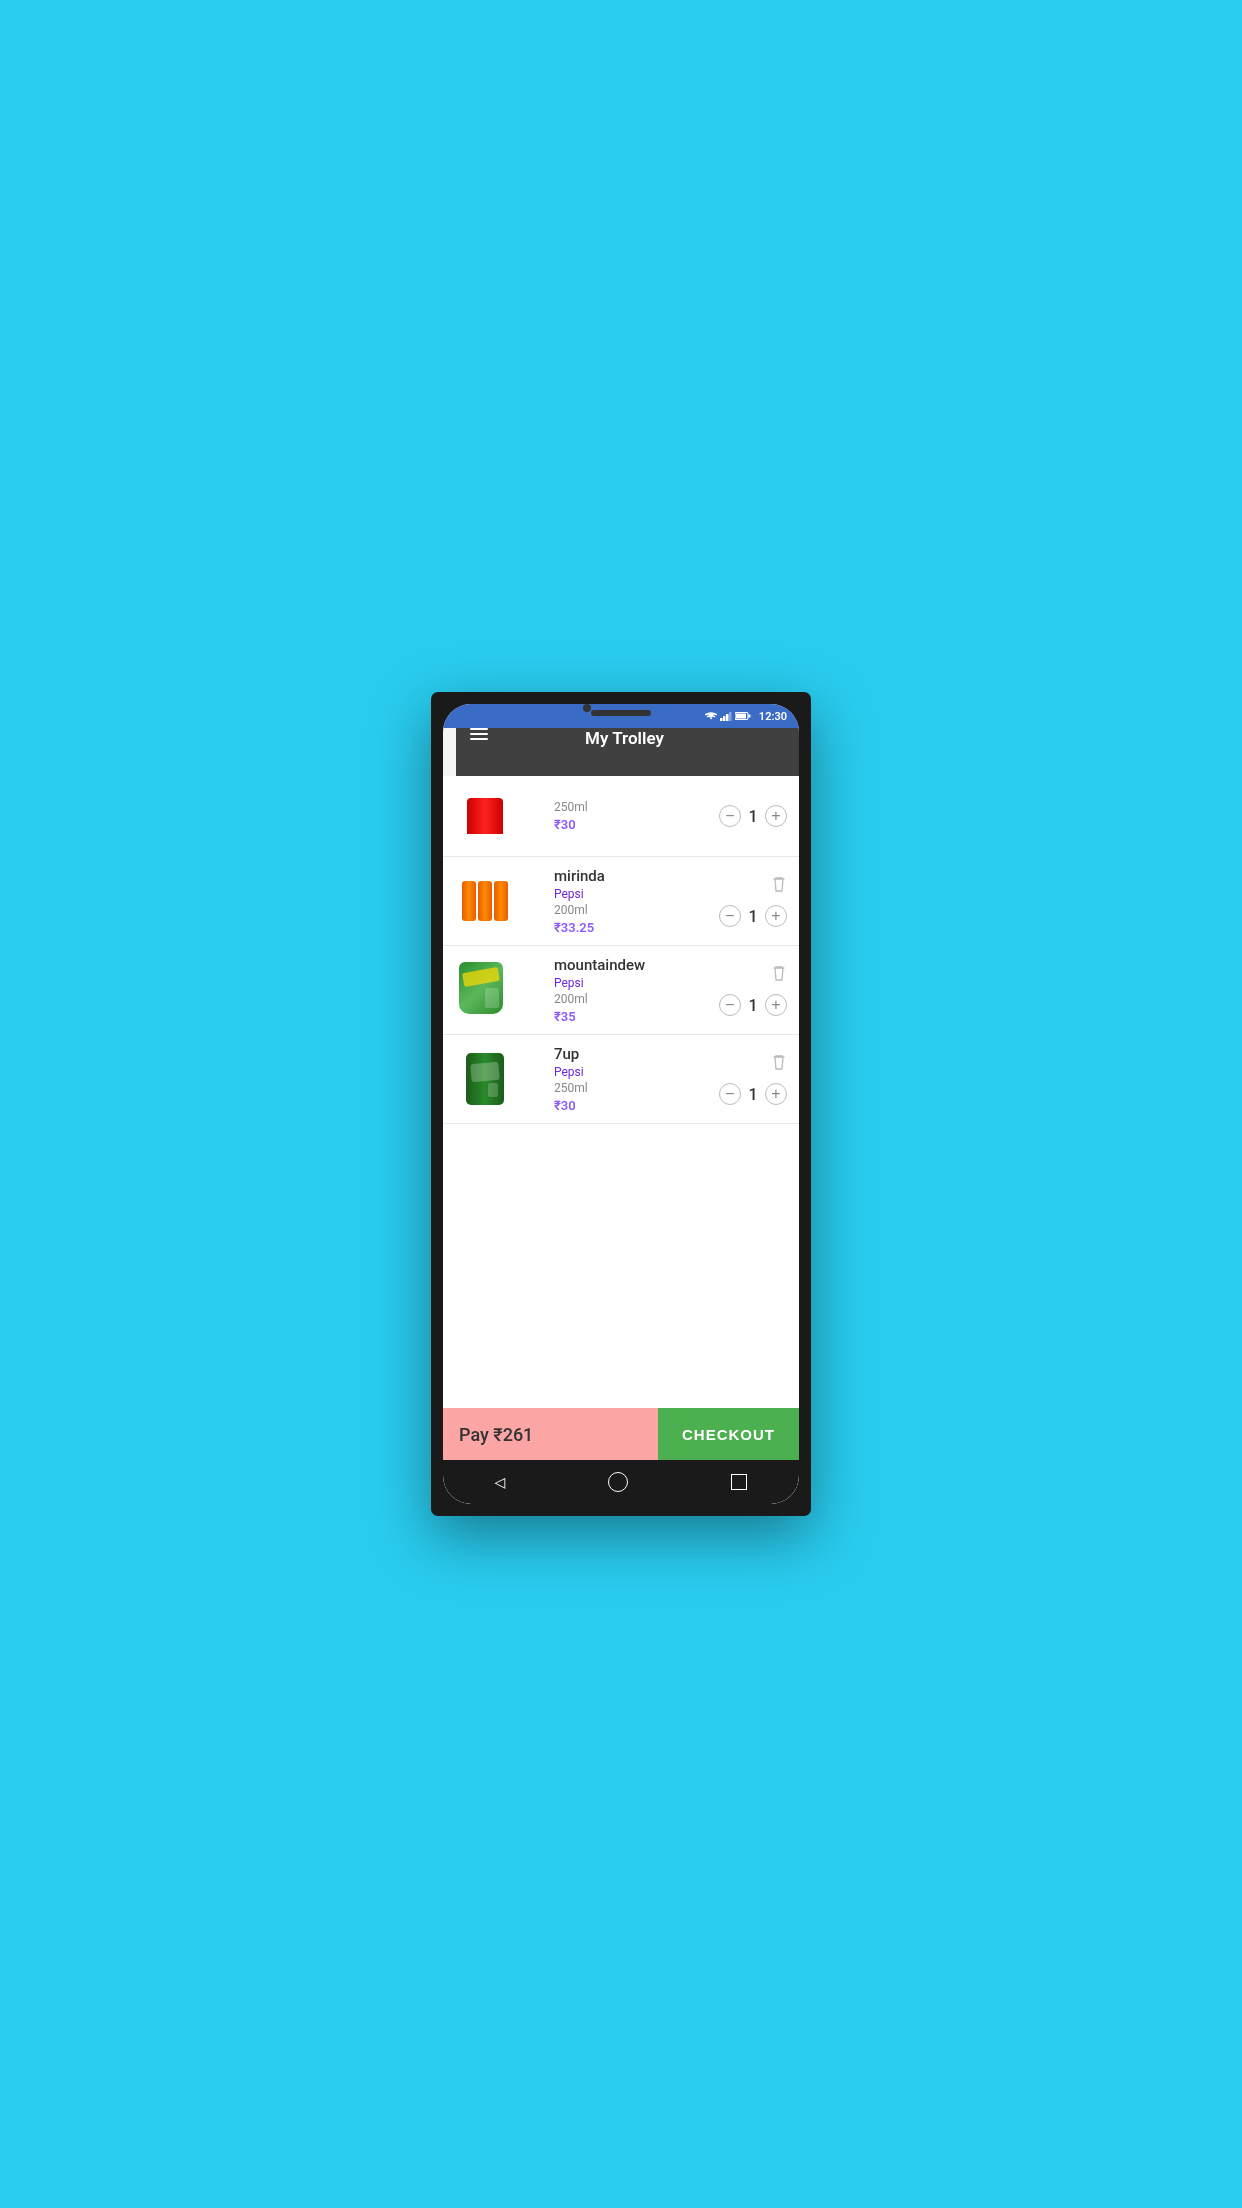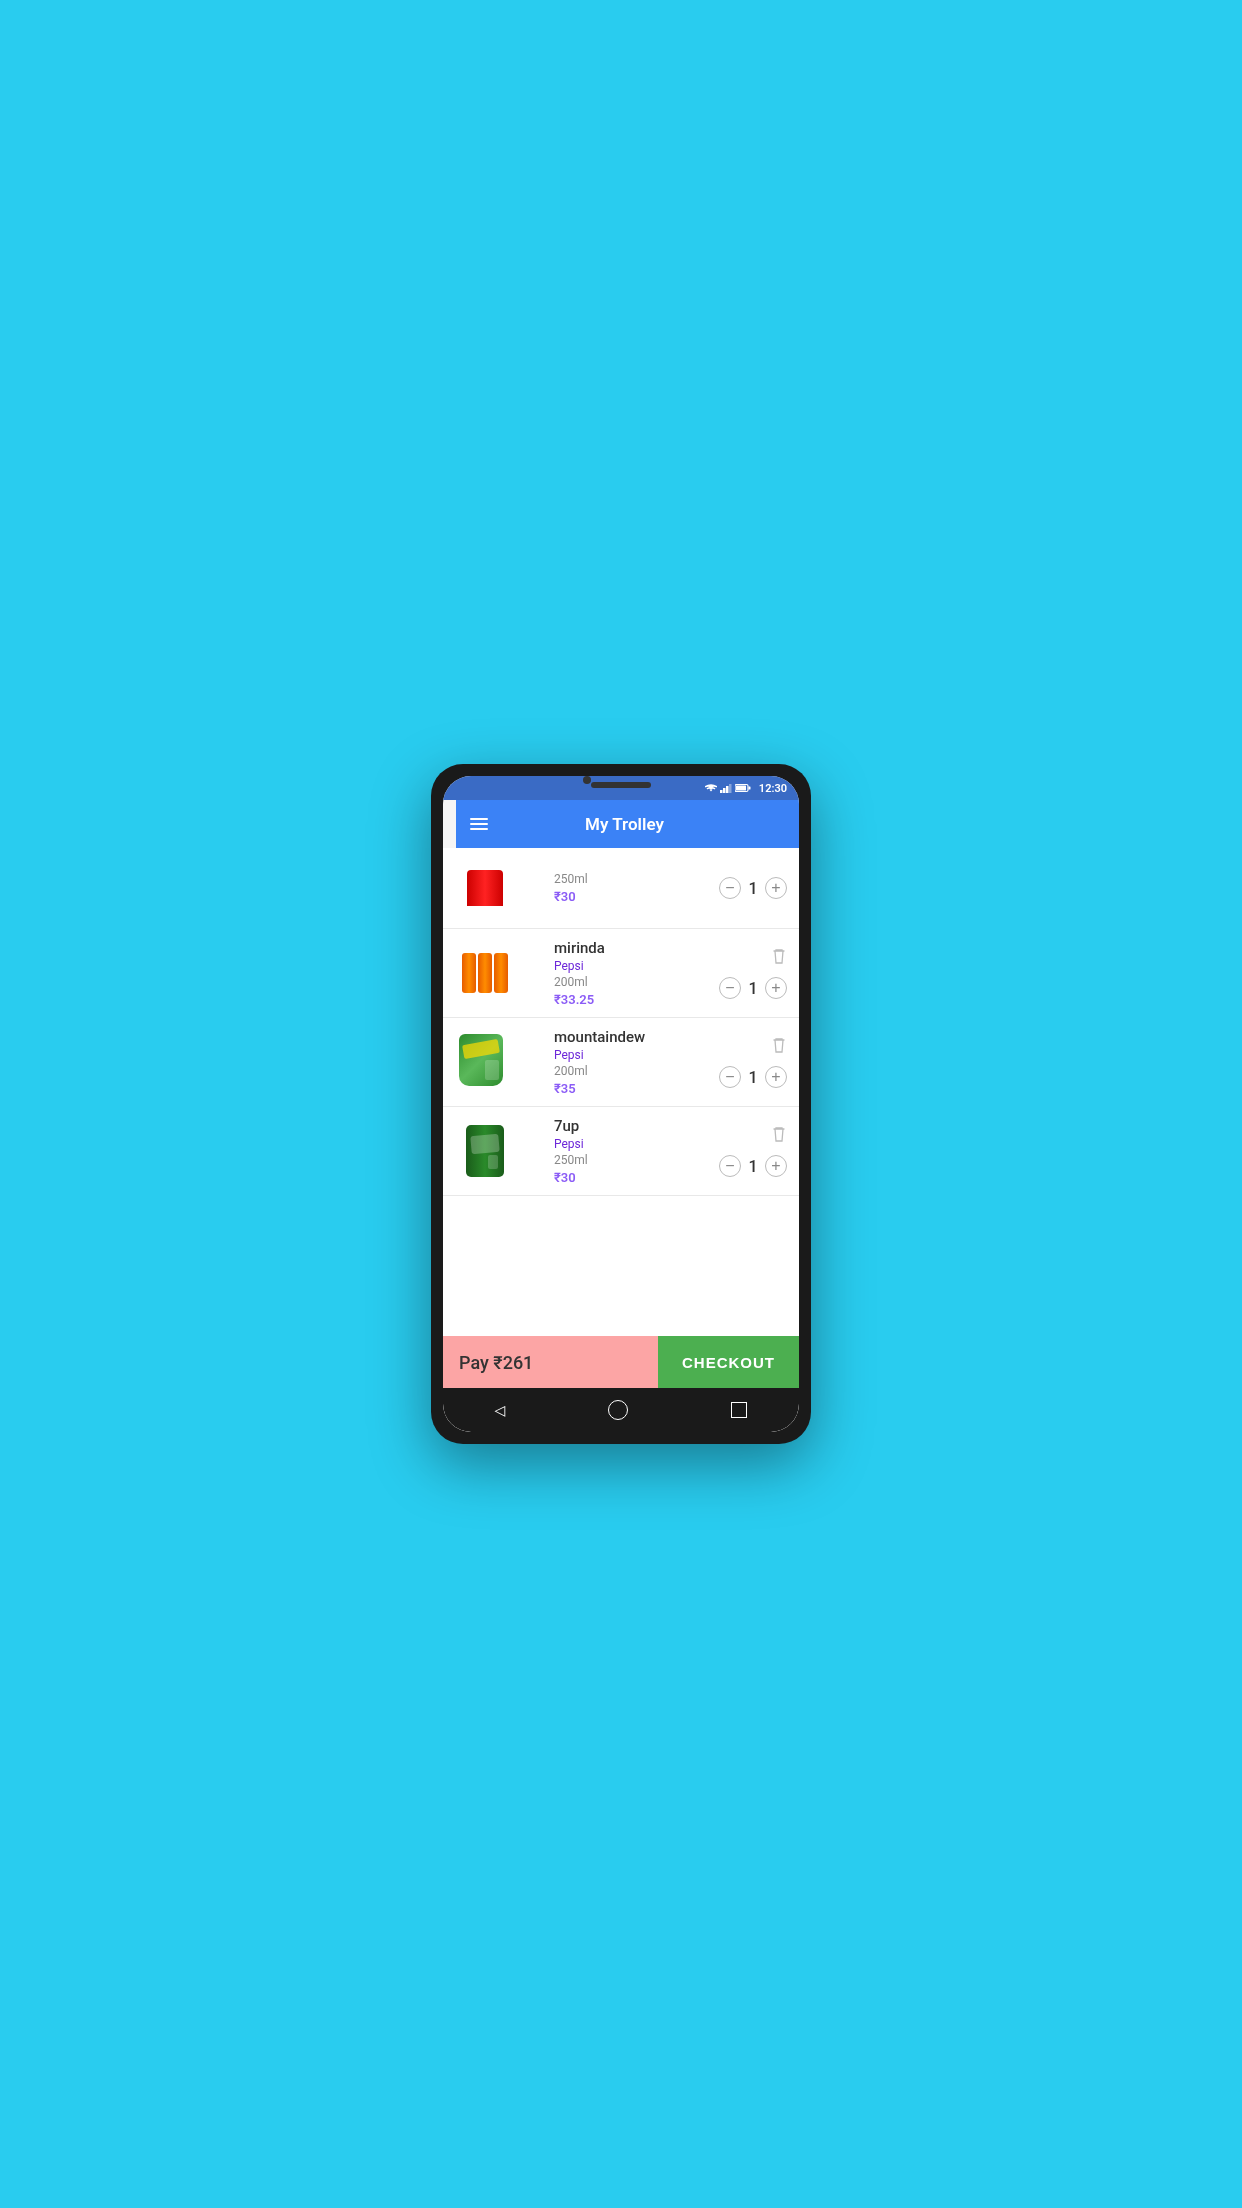--- a/index.html
+++ b/index.html
@@ -8,23 +8,23 @@
       background-color: #29CCEF;
       display: flex;
       justify-content: center;
       align-items: center;
       min-height: 100vh;
       font-family: 'Roboto', Arial, sans-serif;
     }
 
     .phone-outer {
       width: 380px;
-      height: 680px;
+      height: 824px;
       background: #1a1a1a;
-      border-radius: 32px;
+      border-radius: 7px;
       padding: 12px;
       box-shadow: 0 20px 60px rgba(0,0,0,0.4);
       position: relative;
     }
 
     .phone-outer::before {
       content: '';
       position: absolute;
       top: 18px;
       left: 50%;
@@ -77,24 +77,24 @@
 
     .status-icons {
       display: flex;
       align-items: center;
       gap: 3px;
       margin-right: 4px;
     }
 
     
     .app-bar {
-      background: #3b82f6;
+      background: #404040;
       height: 48px;
       display: flex;
-      align-items: center;
+      align-items: flex-start;
       padding: 0 14px;
       flex-shrink: 0;
       margin-left: 13px;
     }
 
     .hamburger {
       display: flex;
       flex-direction: column;
       gap: 3px;
       cursor: pointer;

